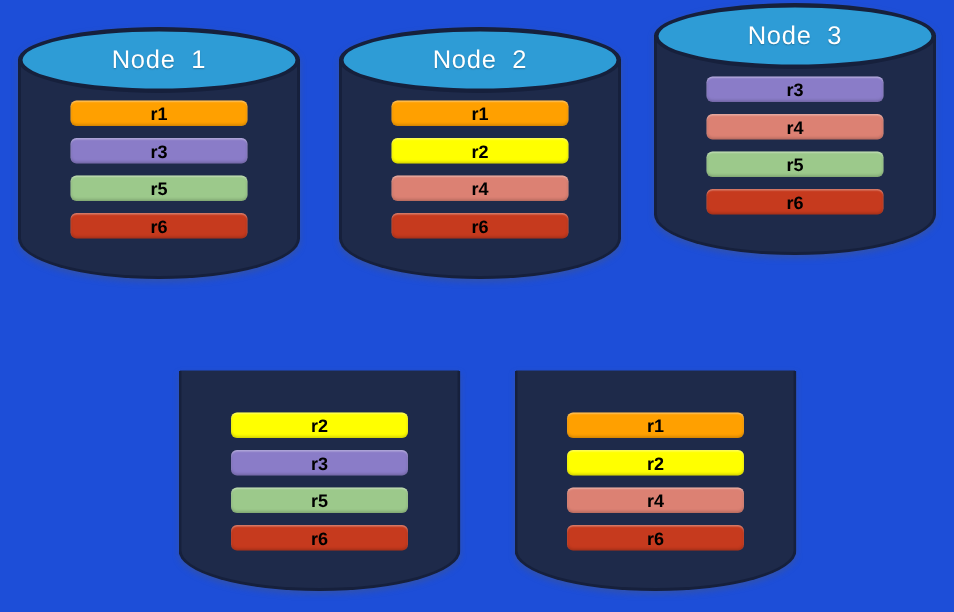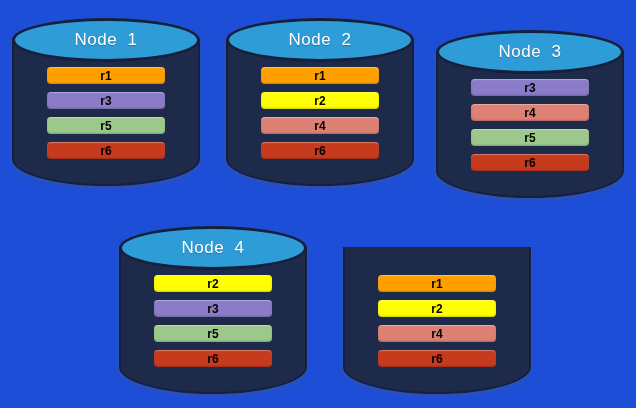--- a/index.html
+++ b/index.html
@@ -47,21 +47,21 @@
   }
   .bar{
     width:118px;height:17px;border-radius:4px;
     display:flex;align-items:center;justify-content:center;
     font-size:12px;font-weight:bold;color:var(--bartext);
     box-shadow:inset 0 1px 1px rgba(255,255,255,0.35), inset 0 -1px 2px rgba(0,0,0,0.20);
   }
   
   .n1{left:12px;top:18px;}
   .n2{left:226px;top:18px;}
-  .n3{left:436px;top:30px;}
+  .n3{left:436px;top:2px;}
   .n4{left:119px;top:226px;}
   .n5{left:343px;top:226px;}
 </style>
 </head>
 <body>
 
 <div class="canvas">
 
   <div class="cylinder n1">
     <div class="cyl-body"></div>
@@ -121,23 +121,20 @@
           <span>r5</span>
         </div>
         <div class="bar" style="background: rgb(198, 58, 30);">
           <span>r6</span>
         </div>
       </div>
   </div>
 
   <div class="cylinder n4">
     <div class="cyl-body"></div>
-    <div class="cyl-top">
-      <span class="lbl">Node  4</span>
-    </div>
     <div class="bars">
         <div class="bar" style="background: rgb(255, 255, 0);">
           <span>r2</span>
         </div>
         <div class="bar" style="background: rgb(138, 124, 200);">
           <span>r3</span>
         </div>
         <div class="bar" style="background: rgb(156, 201, 139);">
           <span>r5</span>
         </div>

